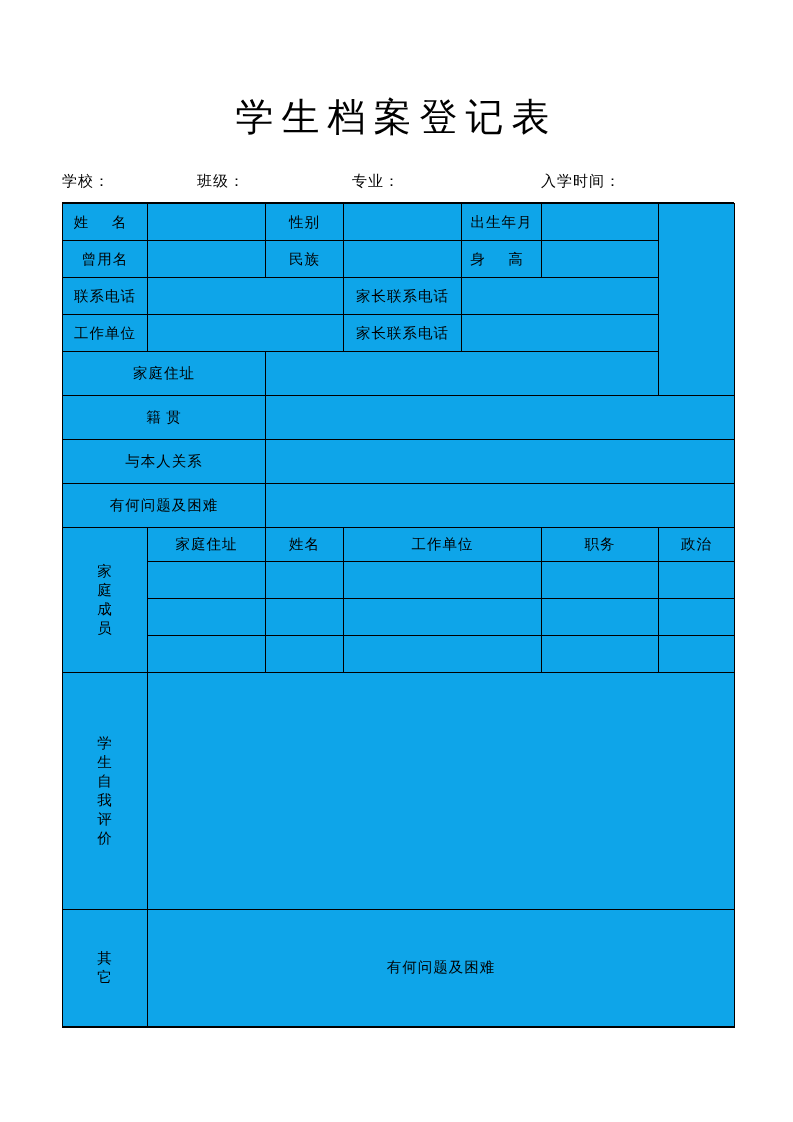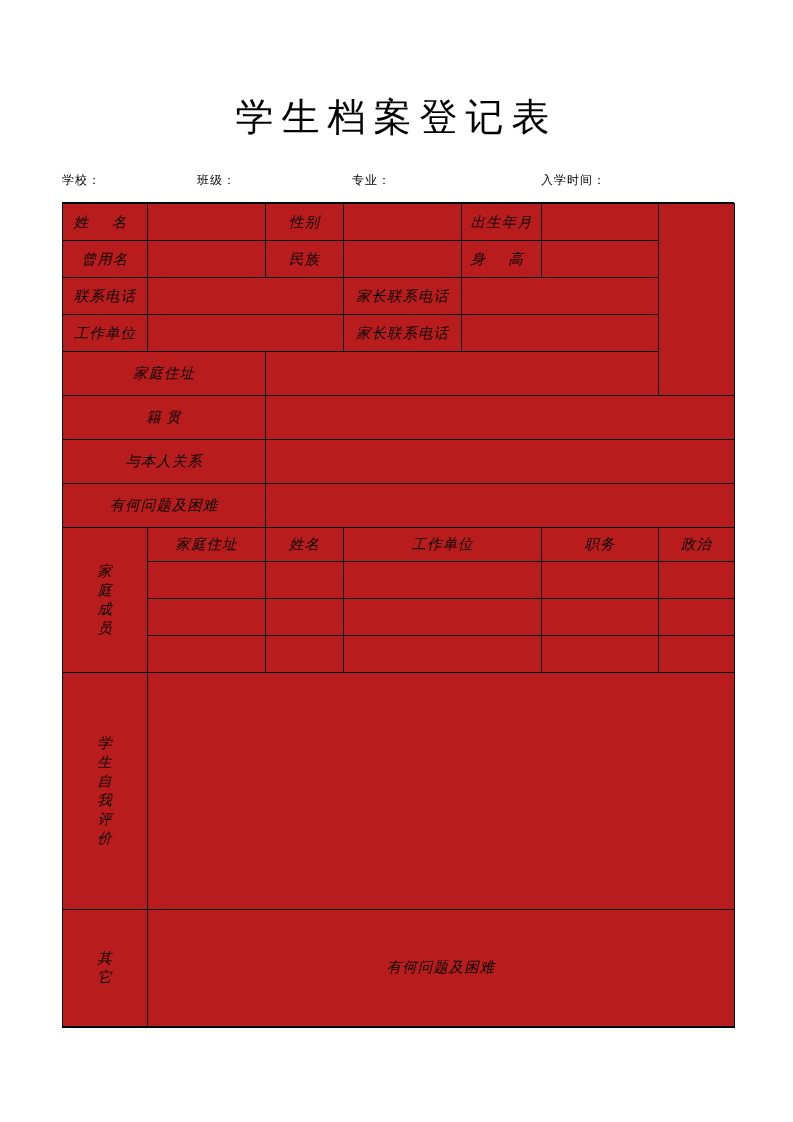--- a/index.html
+++ b/index.html
@@ -39,21 +39,21 @@
     white-space: nowrap;
   }
 
   
   .meta-row {
     position: absolute;
     left: 62px;
     top: 172px;
     width: 680px;
     height: 20px;
-    font-size: 12px;
+    font-size: 15px;
     letter-spacing: 1px;
   }
   .meta-item {
     position: absolute;
     top: 0;
     white-space: nowrap;
   }
   .meta-item.i0 { left: 0px; }
   .meta-item.i1 { left: 135px; }
   .meta-item.i2 { left: 290px; }
@@ -71,22 +71,21 @@
     table-layout: fixed;
     width: 672px;
   }
   .tbl td {
     border: 1px solid #000000;
     font-size: 14.5px;
     letter-spacing: 1px;
     padding: 0;
     text-align: center;
     vertical-align: middle;
-    background: #b91c1c;
-    font-style: italic;
+    background: #0ea5e9;
   }
 
   .h-row { height: 37px; }
   .h-row-mid { height: 37px; }
   .h-row-tall { height: 44px; }
   .h-fam-head { height: 34px; }
   .h-fam-body { height: 37px; }
   .h-self { height: 237px; }
   .h-other { height: 117px; }
 

